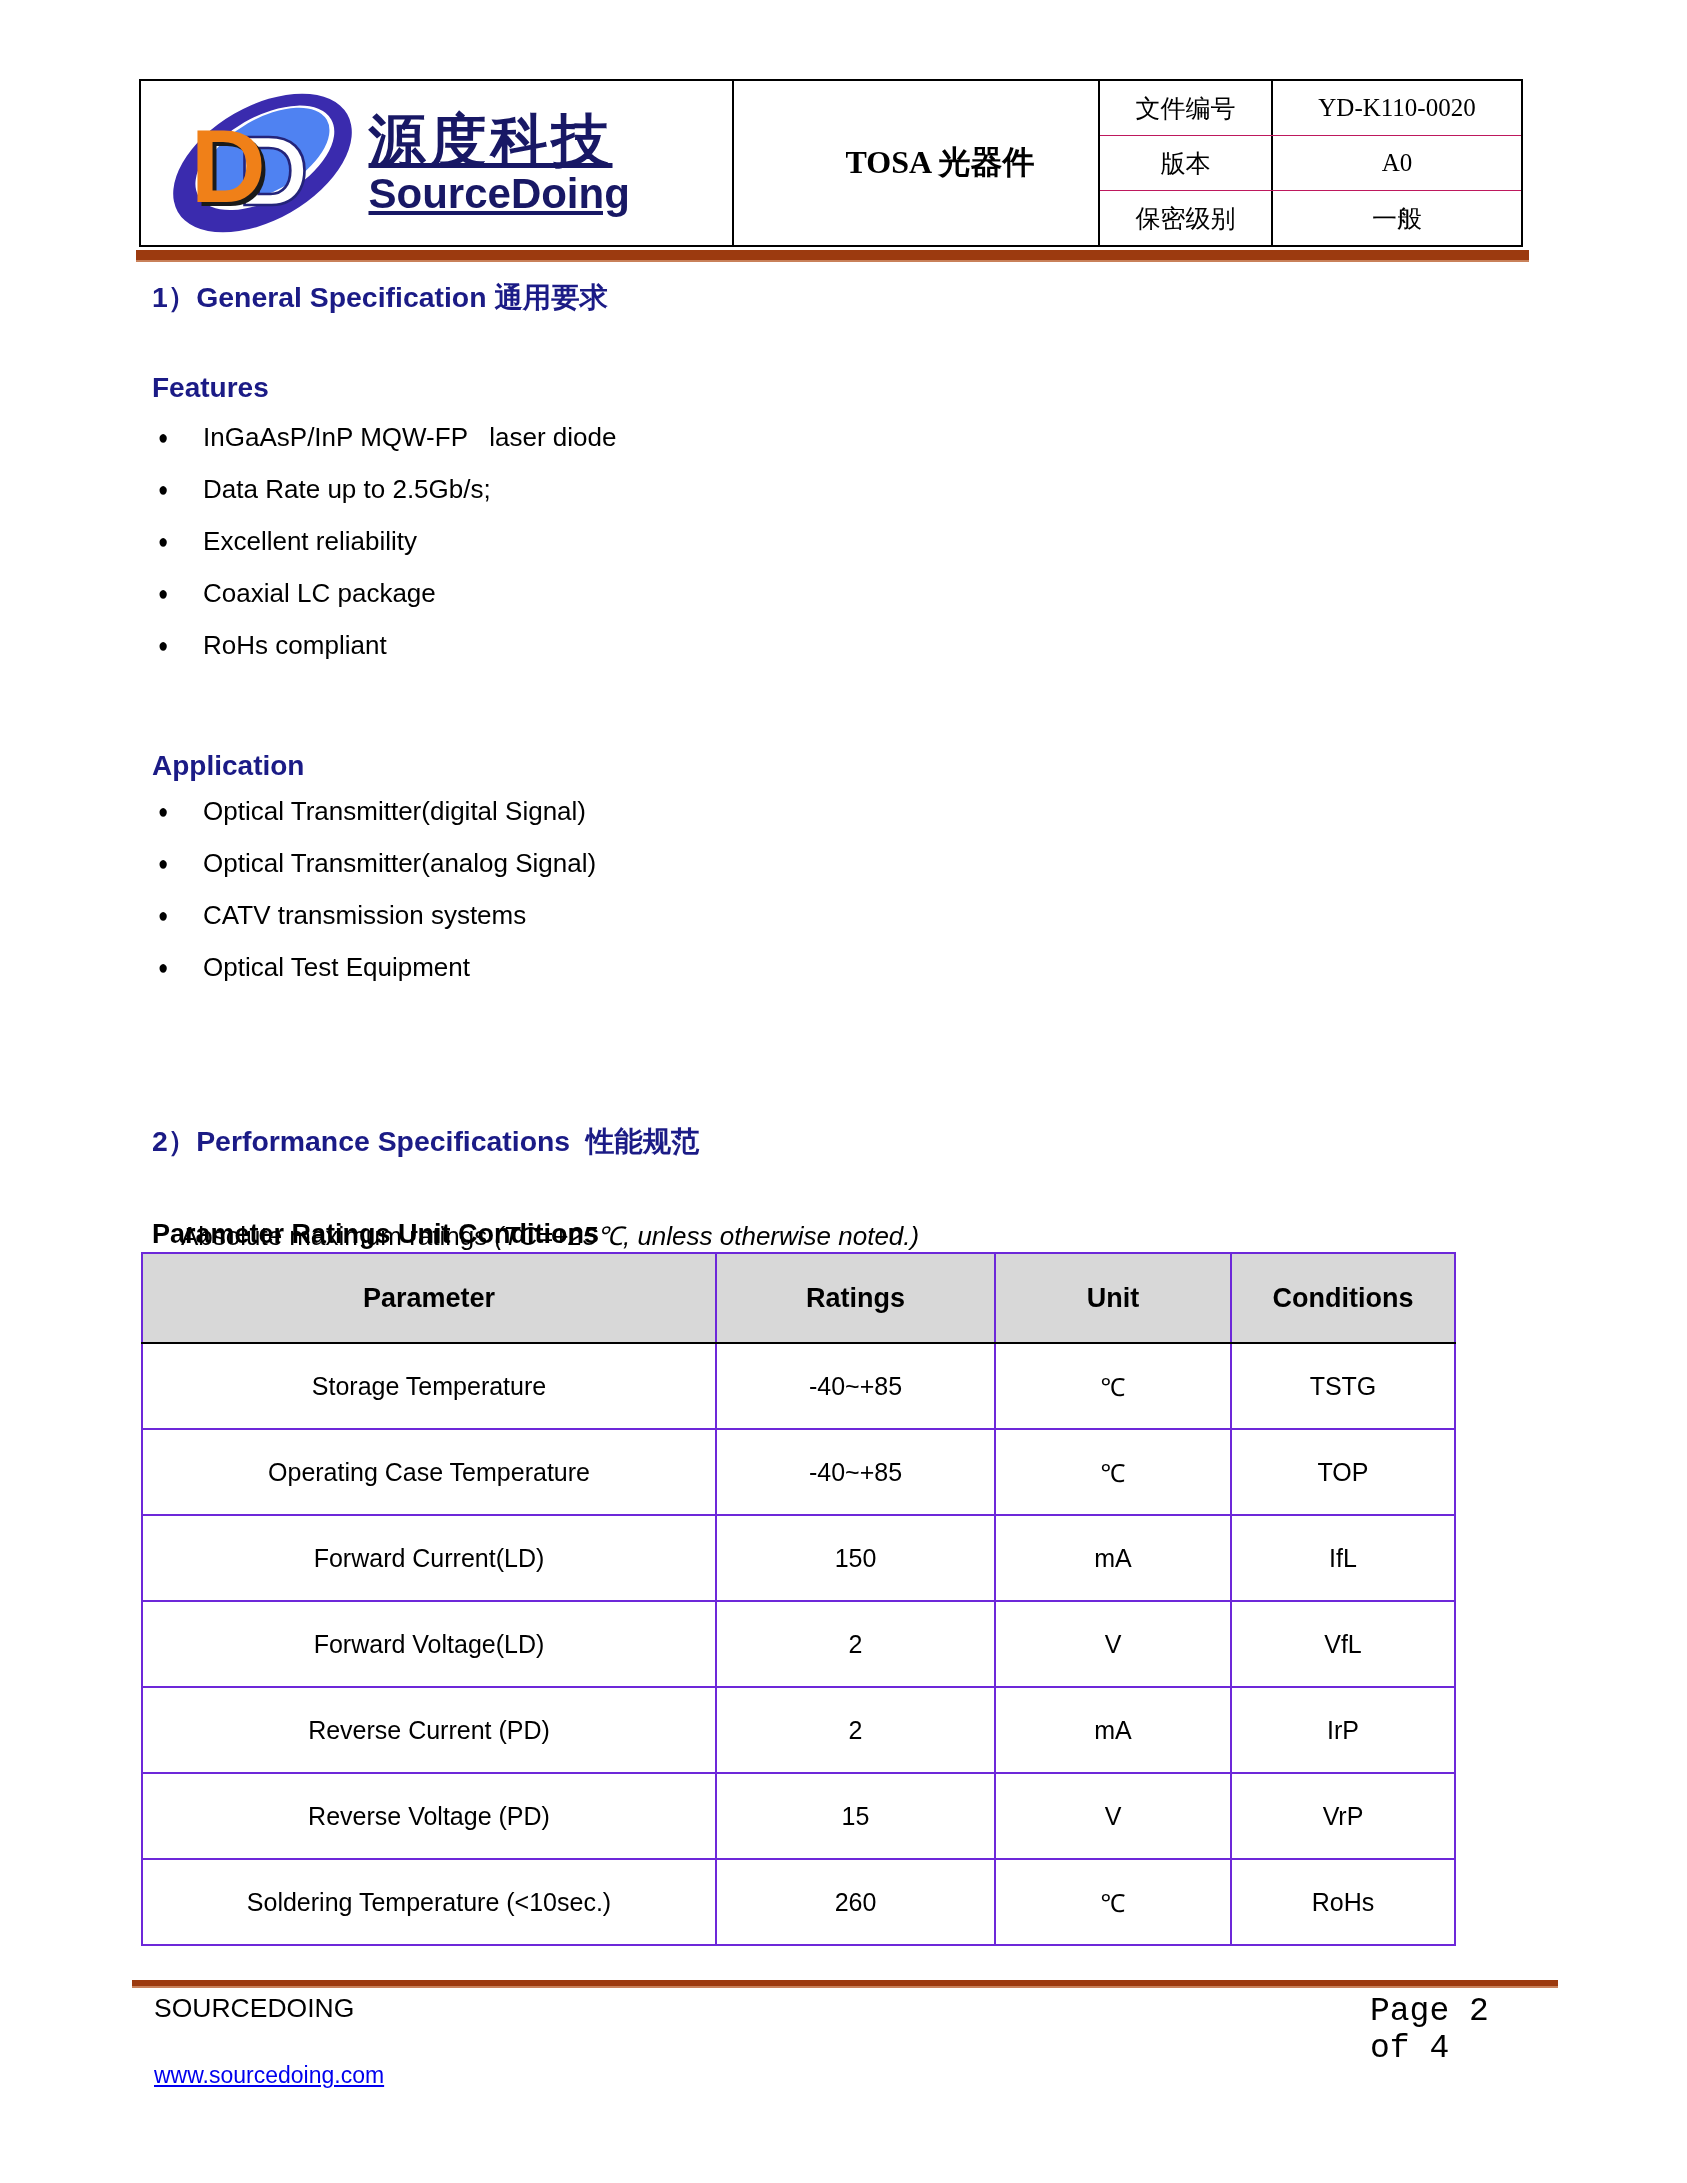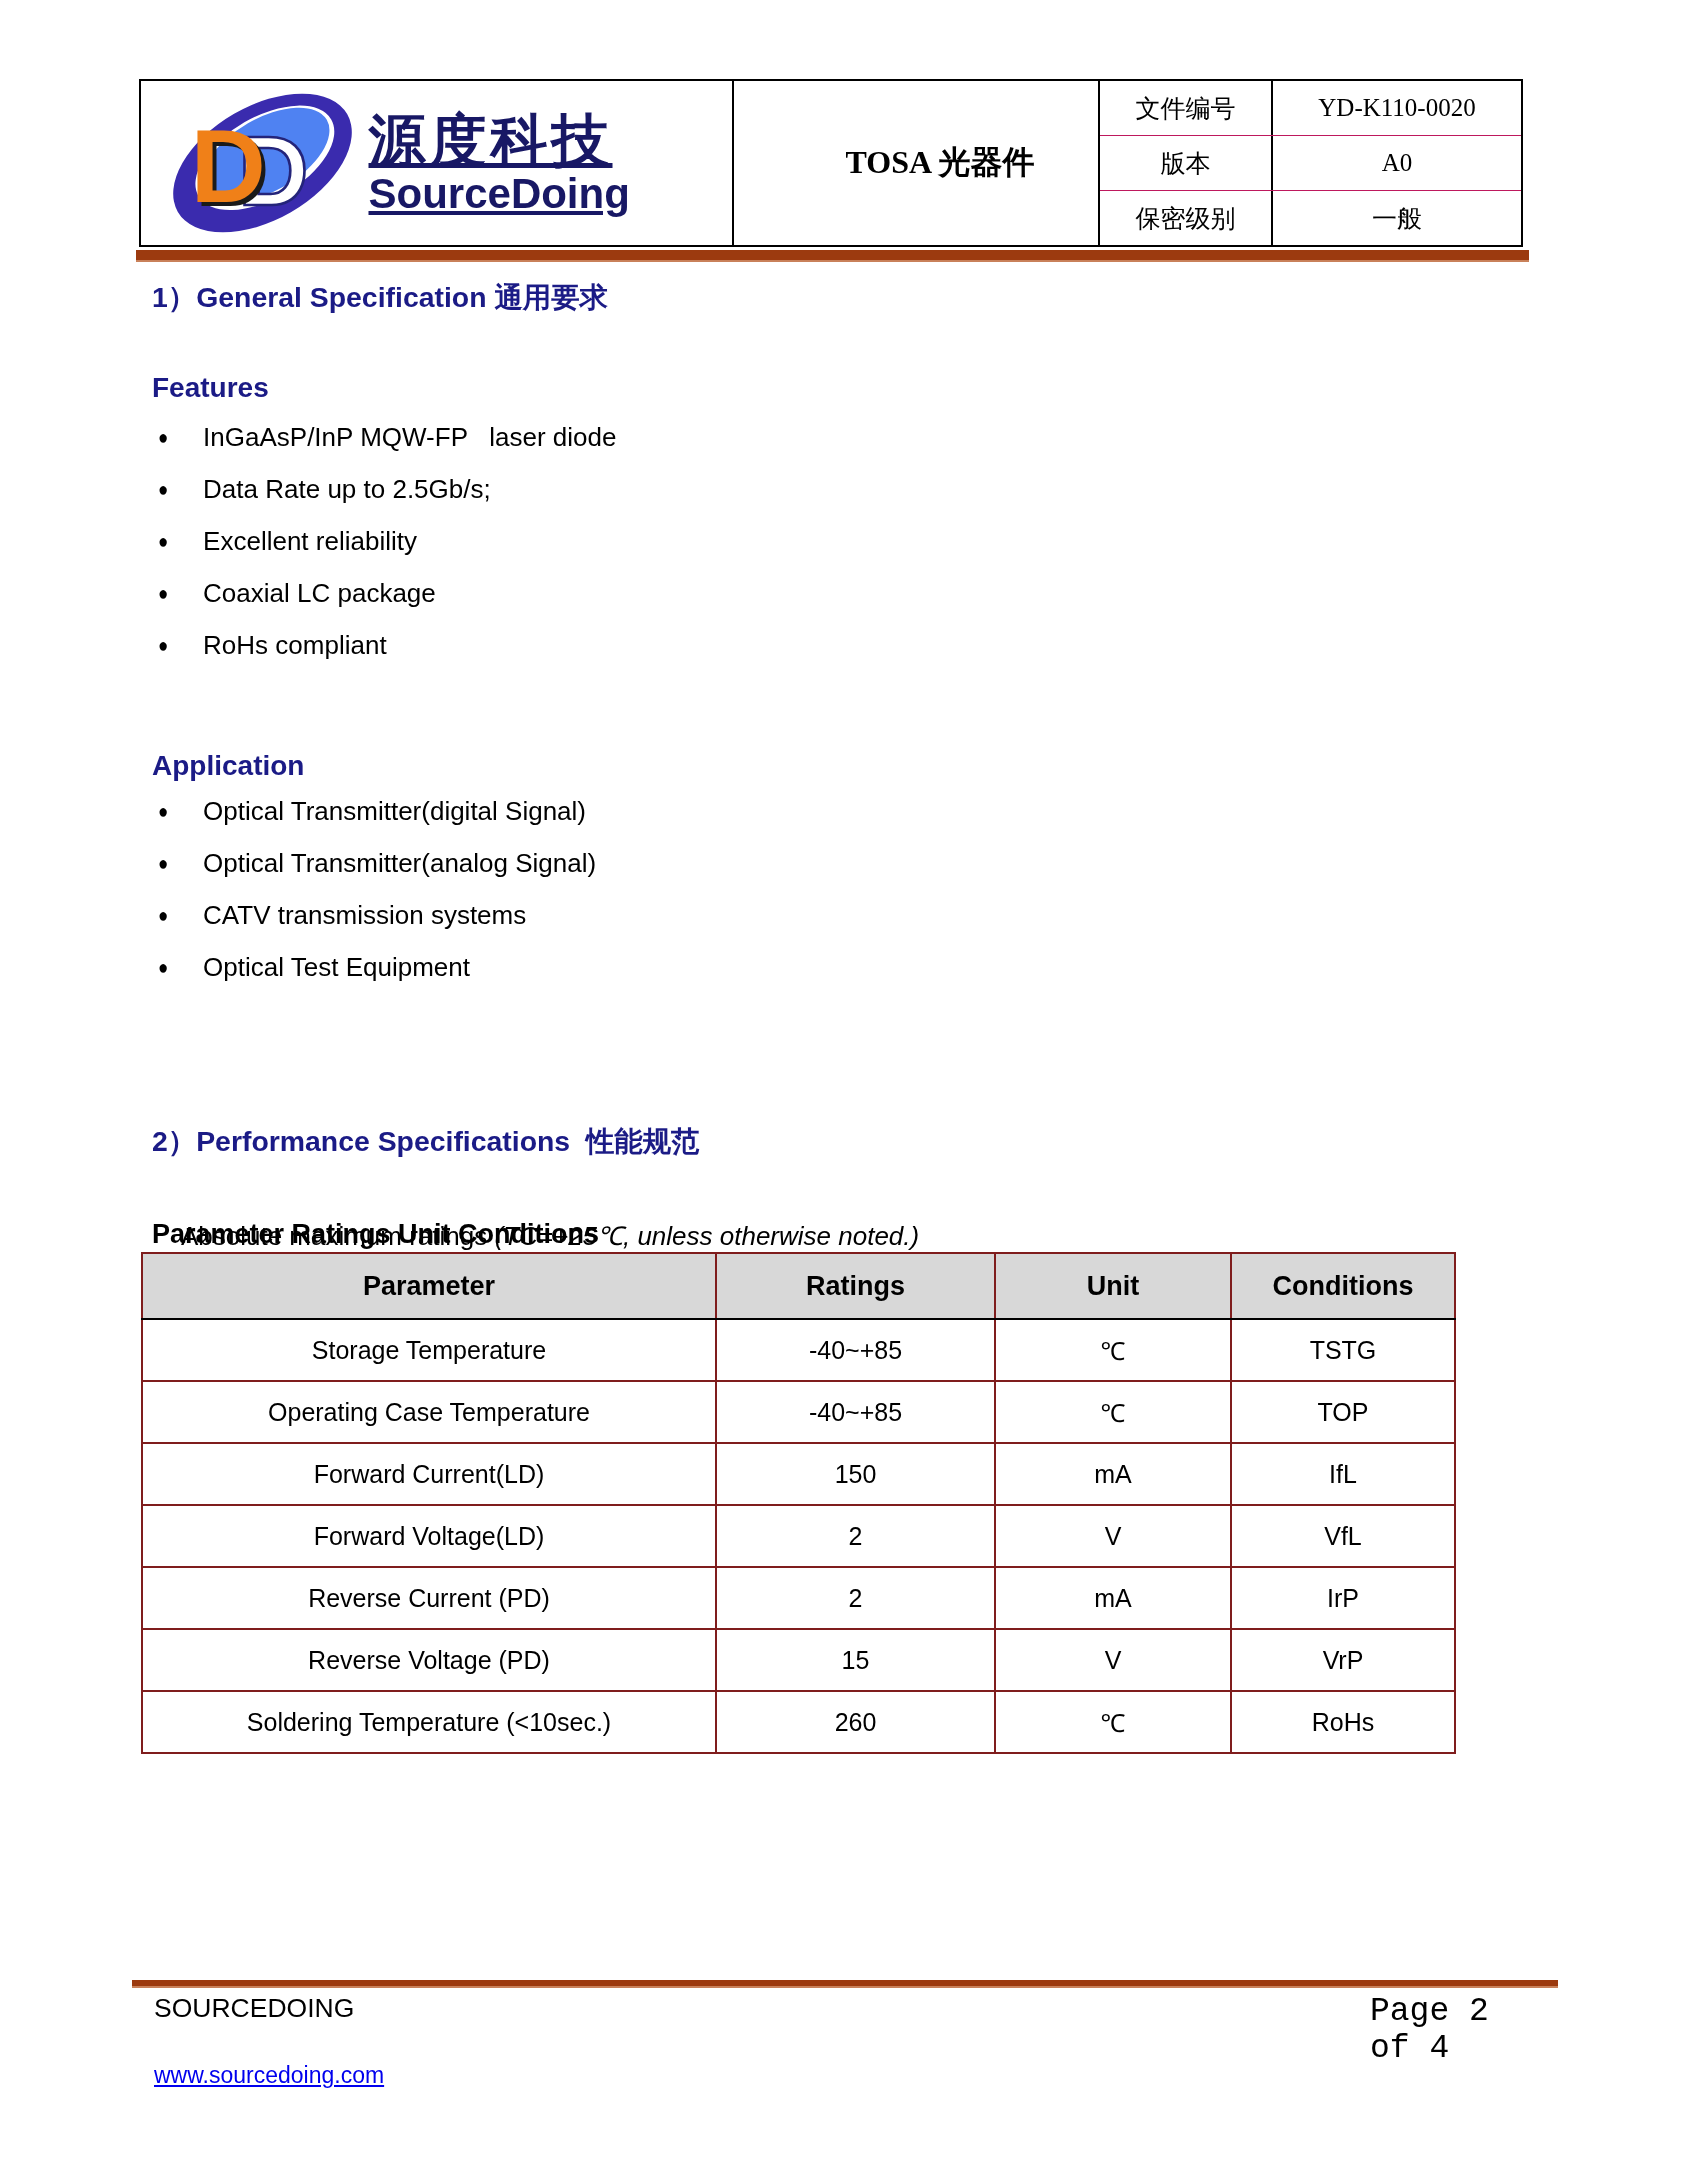--- a/index.html
+++ b/index.html
@@ -45,22 +45,22 @@
   #application-list{top:785px;}
   .bullet-list li{height:52px;display:flex;align-items:center;}
   .bullet-dot{font-size:20px;margin-right:34px;transform:scaleX(.85);}
   .bullet-text{font-size:26px;white-space:pre-wrap;}
   .para{position:absolute;left:152px;top:1186px;font-size:26px;white-space:pre-wrap;}
   .para .it{font-style:italic;}
   .caption{position:absolute;left:152px;top:1219px;font-size:27px;font-weight:bold;}
   
   .spec-table{position:absolute;left:141px;top:1252px;width:1312px;
     border-collapse:collapse;table-layout:fixed;border:2.6px solid #000;}
-  .spec-table th,.spec-table td{border:2px solid #7f1d1d;text-align:center;
-    vertical-align:middle;padding:0;}
+  .spec-table th,.spec-table td{border:2px solid #6d28d9;text-align:center;
+    vertical-align:middle;padding:12px;}
   .spec-table th{height:64px;background:#d8d8d8;font-size:27px;font-weight:bold;
     border-bottom:2.6px solid #000;}
   .spec-table td{height:60px;font-size:25px;}
   
   .f-company{position:absolute;left:154px;top:1993px;font-size:26.5px;}
   .f-page{position:absolute;left:1370px;top:1993px;width:167px;font-size:33px;text-align:left;font-family:Liberation Mono, monospace;}
   .f-email-line{position:absolute;left:154px;top:2026px;font-size:26.5px;}
   .f-link{color:#0000ee;text-decoration:underline;font-size:23px;}
   .f-link.second{margin-left:52px;}
   .f-web{position:absolute;left:154px;top:2062px;}

